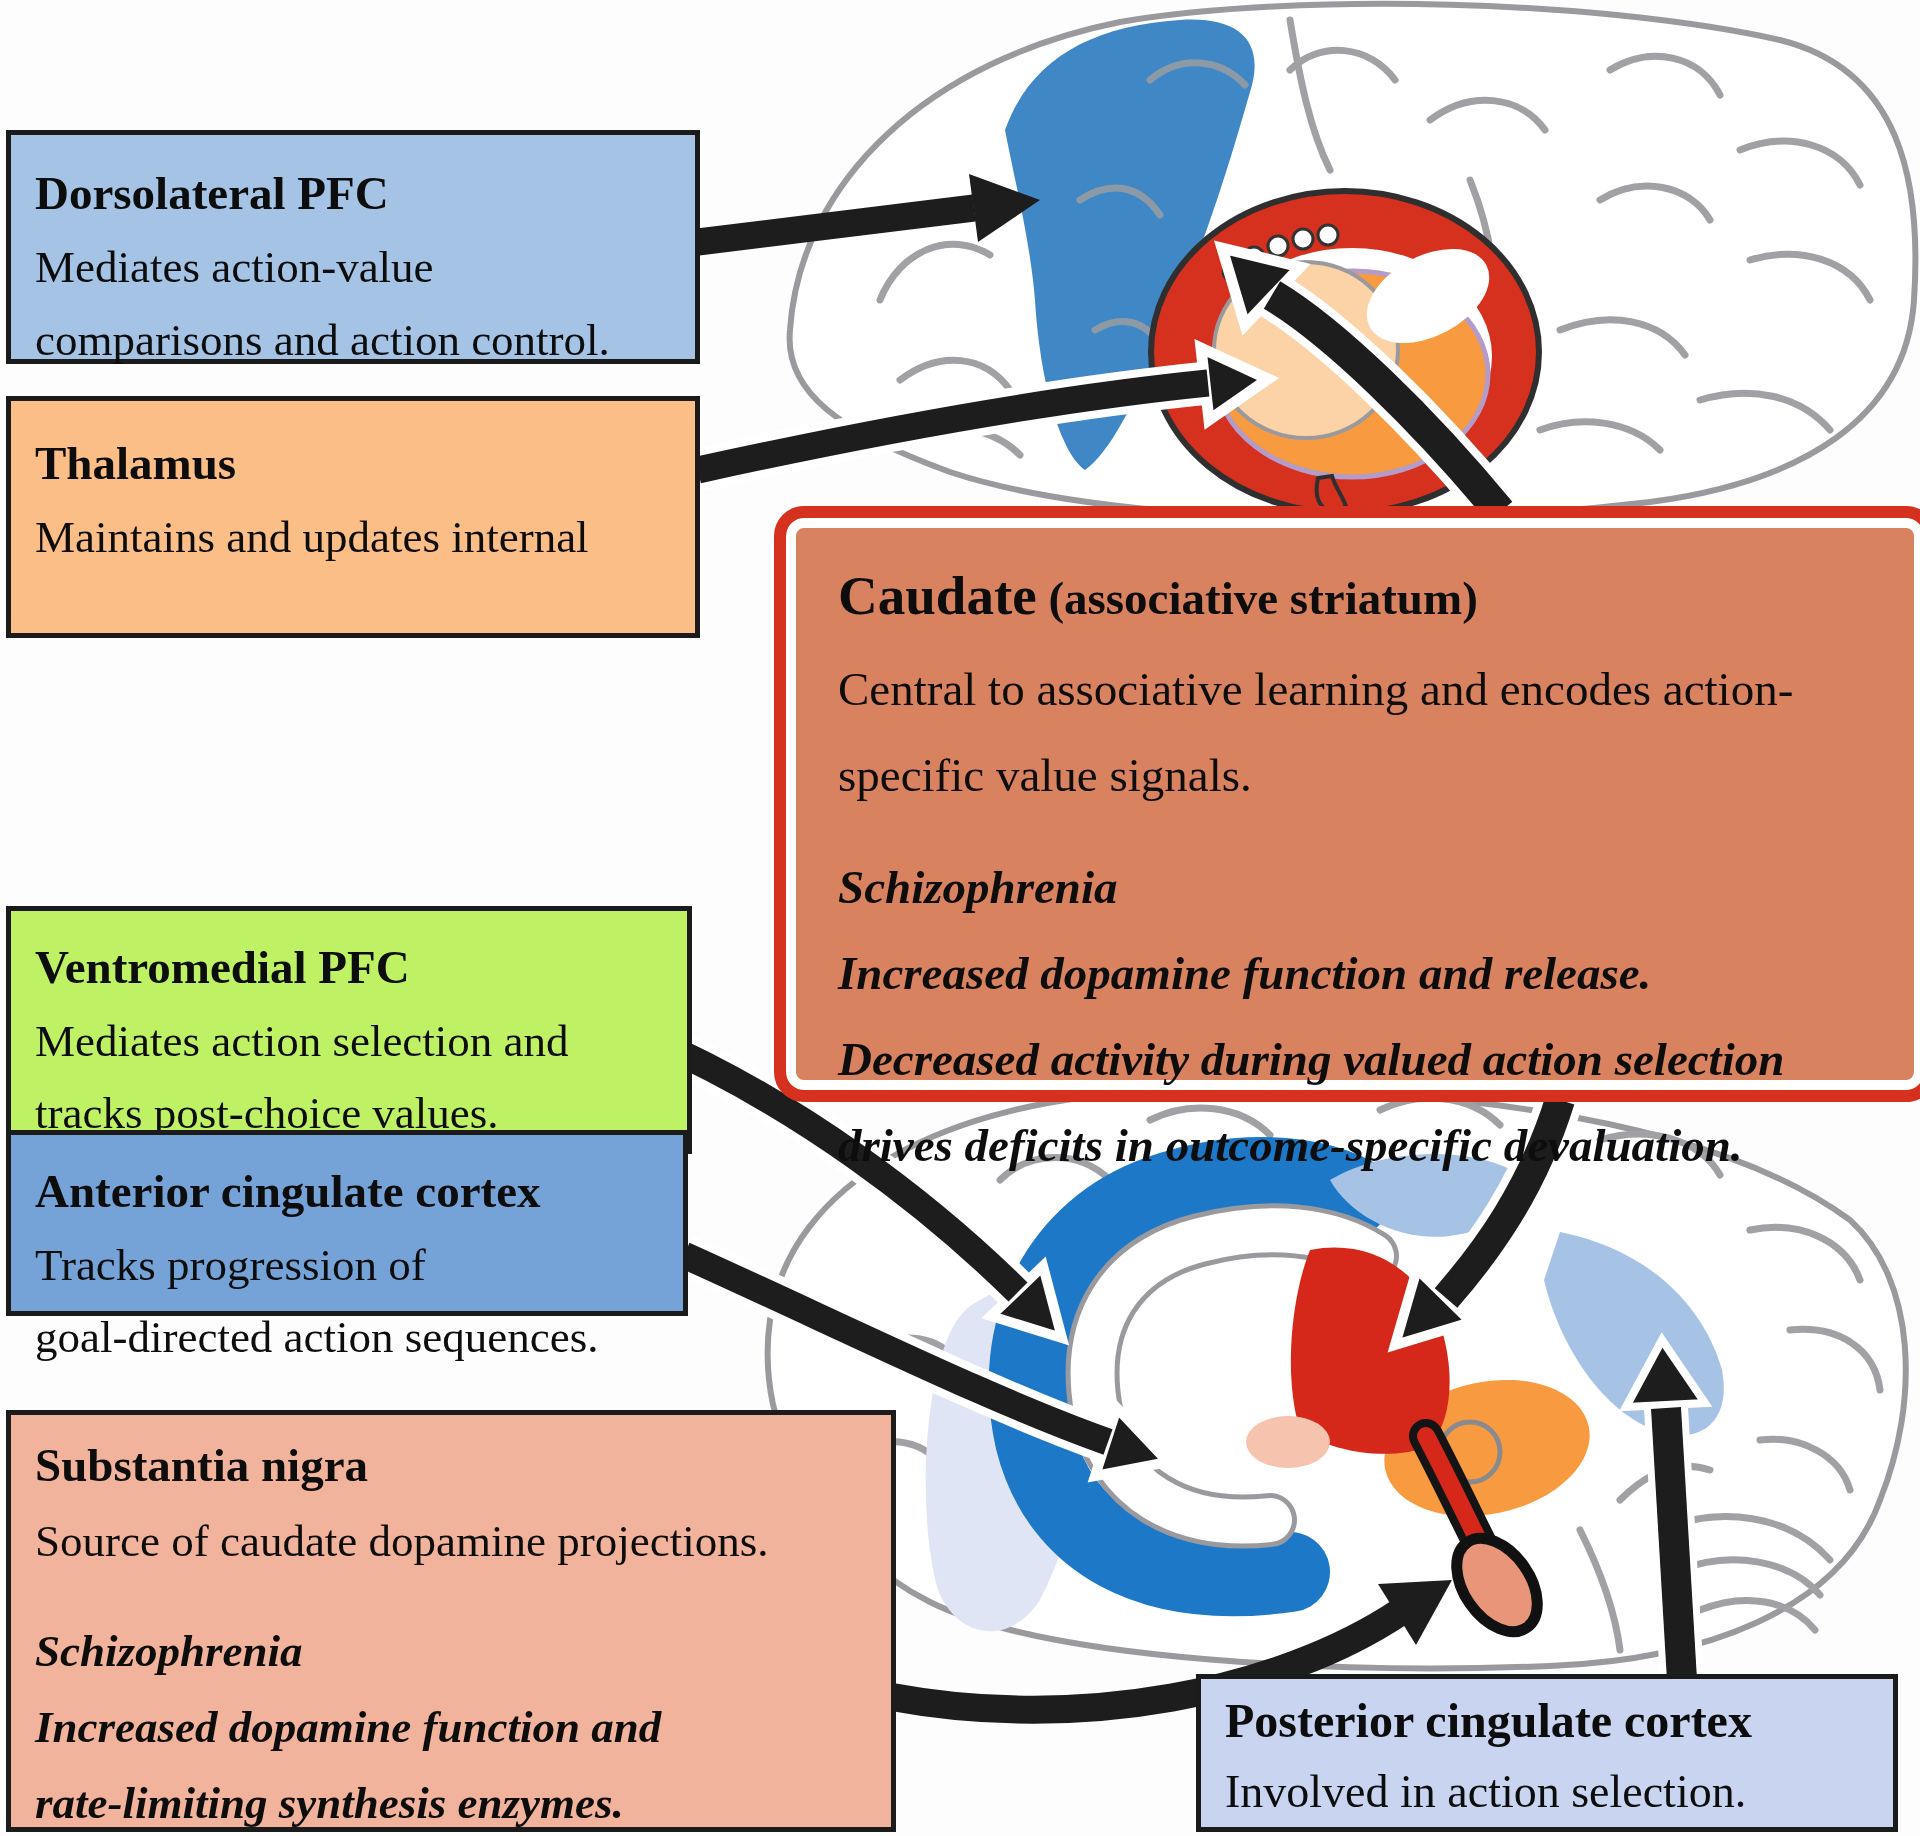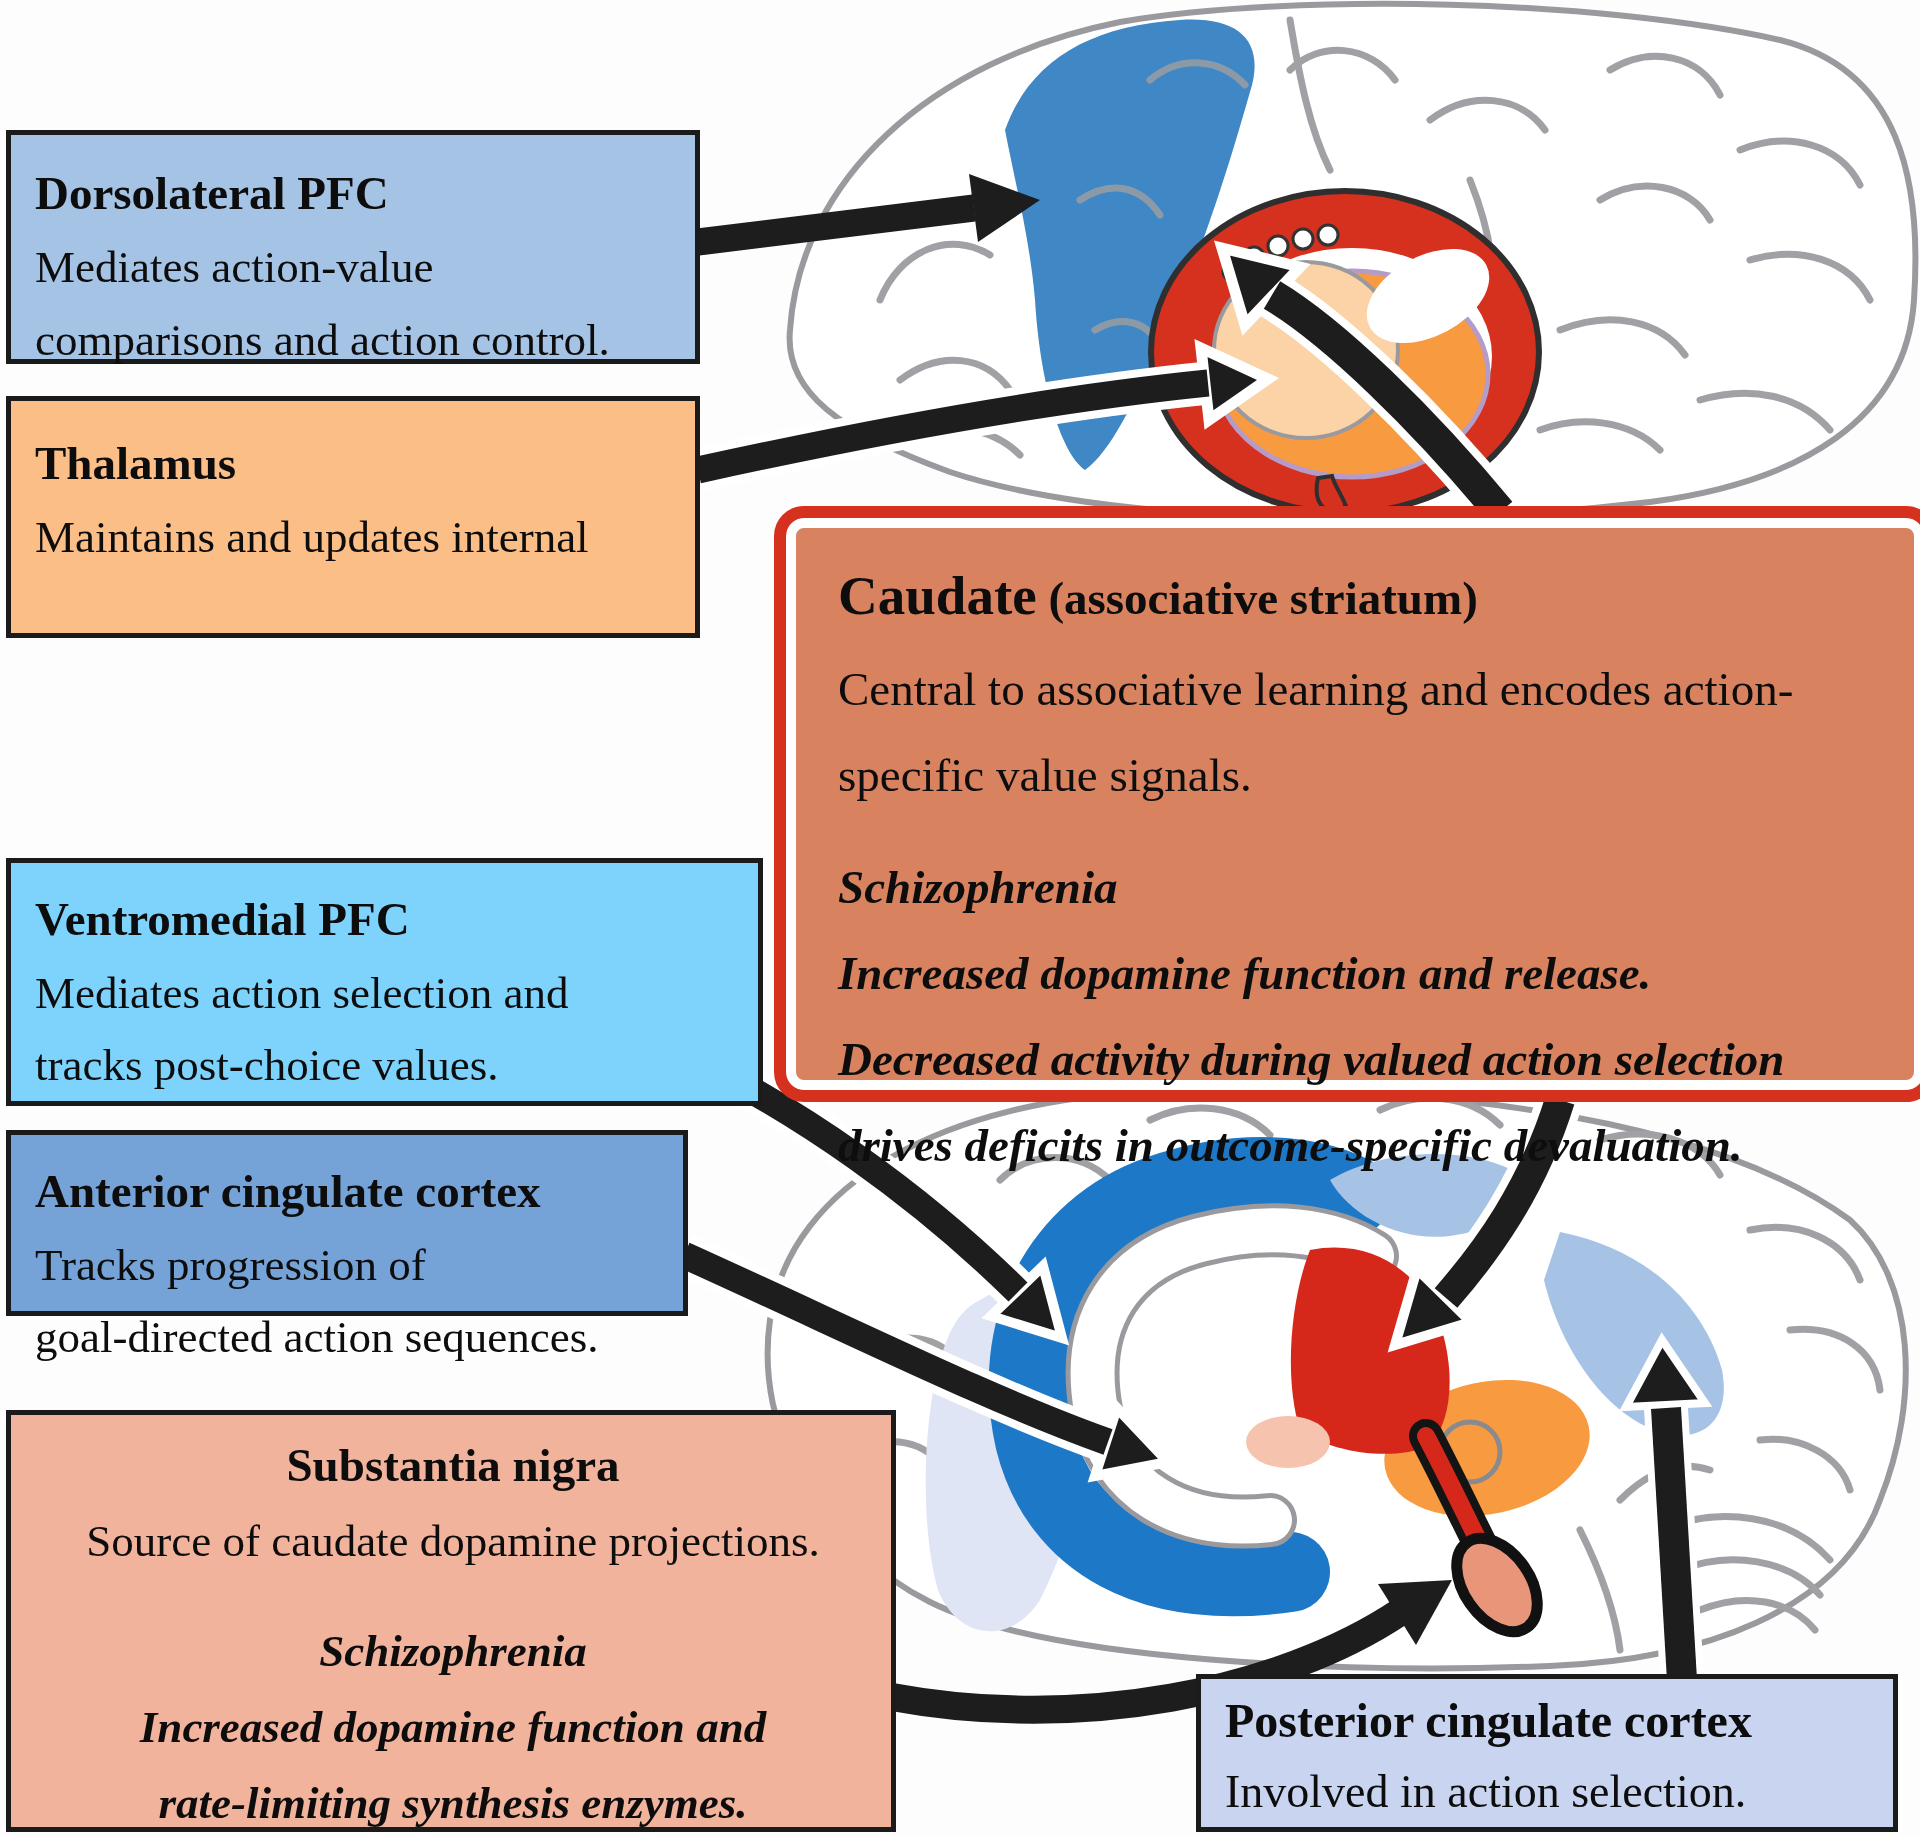--- a/index.html
+++ b/index.html
@@ -6,23 +6,23 @@
   .canvas{position:relative;width:1920px;height:1836px;background:#fdfdfd;overflow:hidden;
           font-family:"Liberation Serif","DejaVu Serif",serif;color:#0d0d0d;}
   svg.art{position:absolute;left:0;top:0;z-index:1;}
   .infobox{position:absolute;z-index:2;border:5px solid #1b1b1b;box-sizing:border-box;
            padding:14px 20px 0 24px;line-height:73px;font-size:45px;}
   .infobox .title{font-weight:700;font-size:47px;line-height:76px;}
   .disease{font-weight:700;font-style:italic;}
   .gap{height:34px;}
   .box-dlpfc{left:6px;top:130px;width:694px;height:234px;background:#a5c3e5;padding-top:20px;}
   .box-thal{left:6px;top:396px;width:694px;height:242px;background:#fcbe87;padding-top:24px;}
-  .box-vmpfc{left:6px;top:858px;width:757px;height:248px;background:#7dd3fc;padding-top:18px;line-height:72px;}
+  .box-vmpfc{left:6px;top:906px;width:686px;height:248px;background:#bef264;padding-top:18px;line-height:72px;}
   .box-acc{left:6px;top:1130px;width:682px;height:186px;background:#76a3d7;padding-top:18px;line-height:72px;}
-  .box-sn{left:6px;top:1410px;width:890px;height:422px;background:#f1b39b;padding-top:12px;line-height:76px;text-align:center;}
+  .box-sn{left:6px;top:1410px;width:890px;height:422px;background:#f1b39b;padding-top:12px;line-height:76px;}
   .box-caudate{left:774px;top:506px;width:1162px;height:596px;background:#d9825f;
                border:12px solid #d6301f;border-radius:30px;box-shadow:inset 0 0 0 10px #ffffff;
                padding:30px 40px 0 52px;font-size:47px;line-height:86px;}
   .box-caudate .title{font-size:55px;line-height:96px;}
   .box-caudate .subtitle{font-size:47px;font-weight:700;}
   .box-caudate .gap{height:26px;}
   .box-pcc{left:1196px;top:1674px;width:702px;height:158px;background:#c9d5f0;
            padding-top:6px;line-height:70px;font-size:46px;}
   .box-pcc .title{font-size:48px;line-height:72px;}
 </style>

